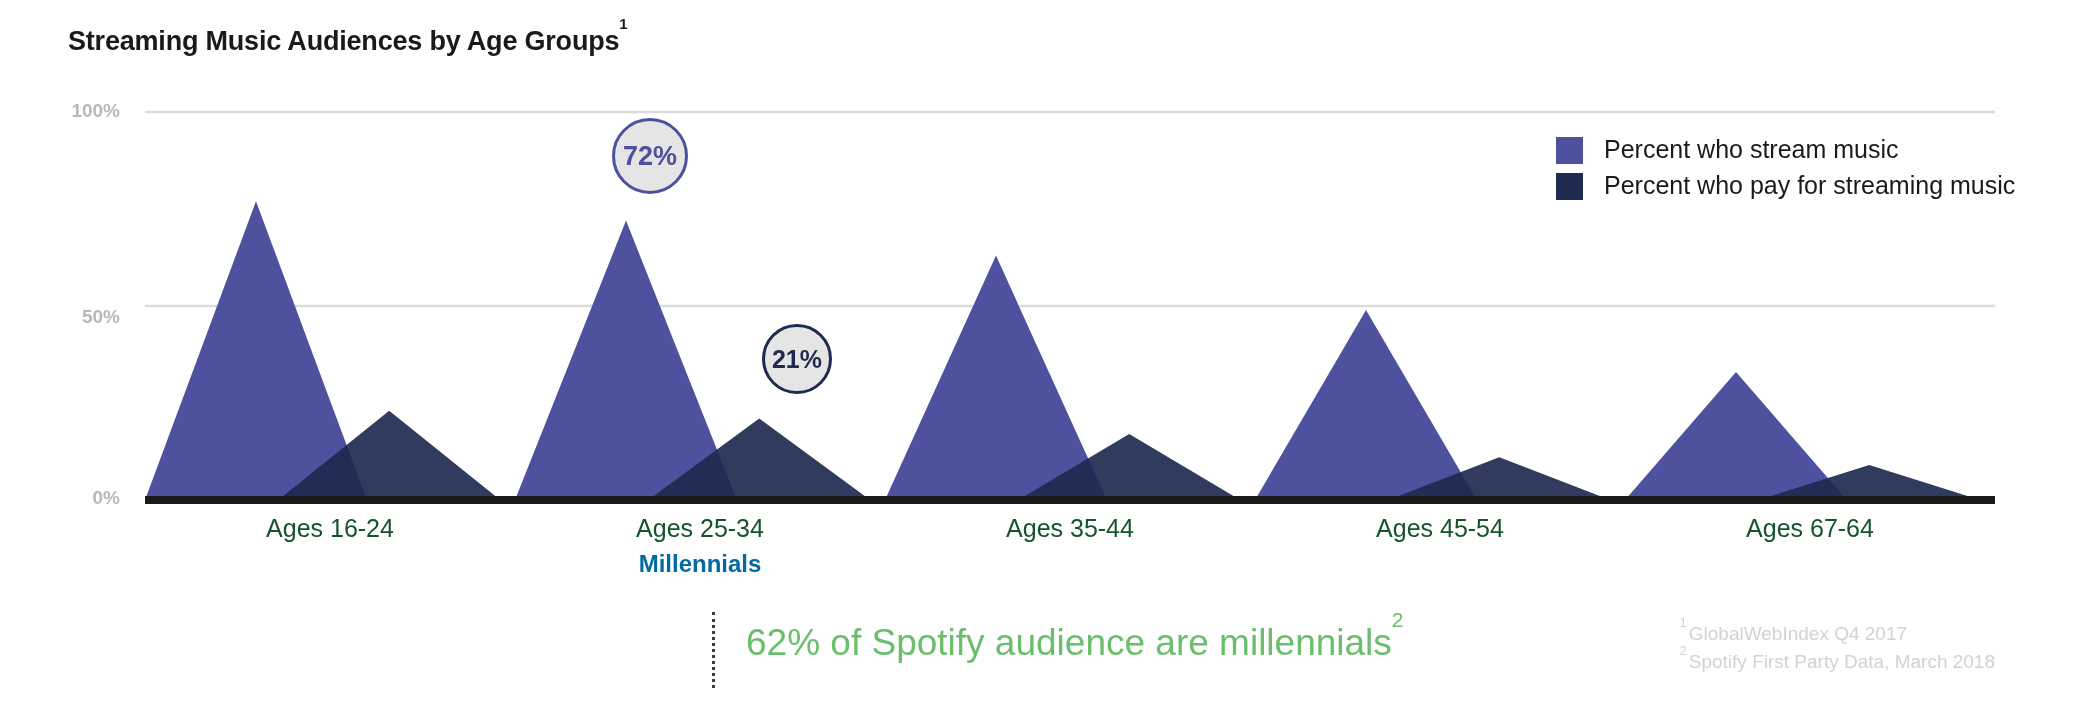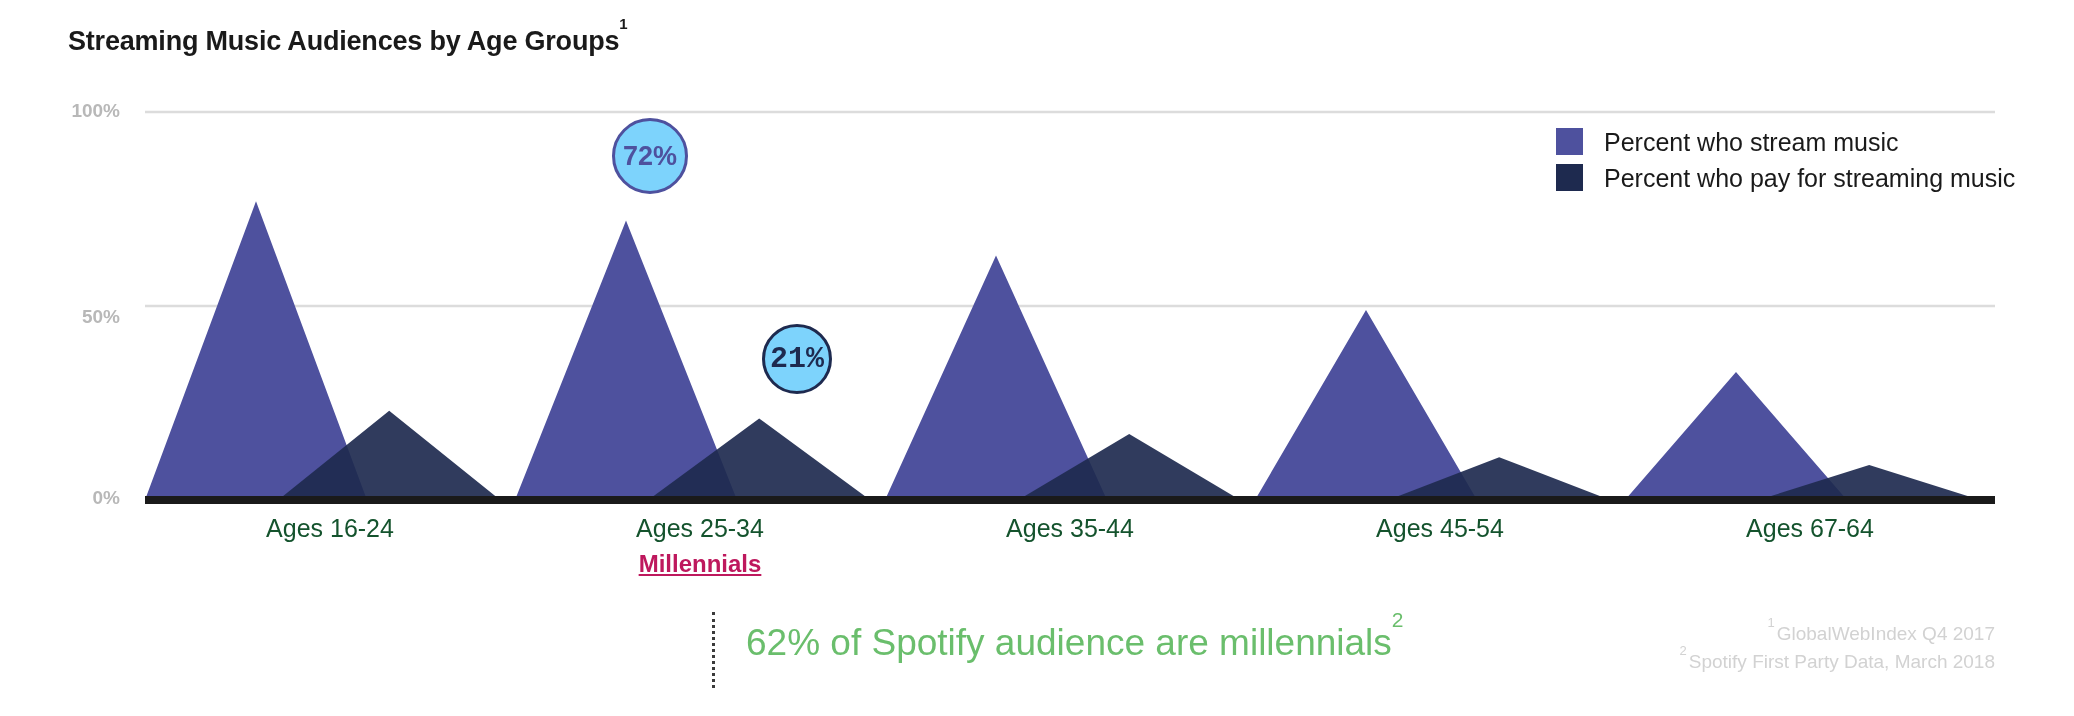--- a/index.html
+++ b/index.html
@@ -67,21 +67,21 @@
   }
 
   
   #legend {
     position: absolute;
     left: 1556px;
     top: 128px;
   }
   .legend-row {
     display: flex;
-    align-items: flex-start;
+    align-items: flex-end;
     height: 36px;
   }
   .legend-swatch {
     width: 27px;
     height: 27px;
     margin-right: 21px;
     flex: 0 0 auto;
   }
   .legend-label {
     font-size: 25px;
@@ -90,40 +90,39 @@
   }
 
   
   .callout {
     position: absolute;
     border-radius: 50%;
     display: flex;
     align-items: center;
     justify-content: center;
     font-weight: bold;
-    background: #7dd3fc;
+    background: #e5e5e5;
   }
   #callout-72 {
     left: 612px;
     top: 118px;
     width: 70px;
     height: 70px;
     border: 3px solid #4E519E;
     color: #4E519E;
     font-size: 27px;
   }
   #callout-21 {
     left: 762px;
     top: 324px;
     width: 64px;
     height: 64px;
     border: 3px solid #1E2A4F;
     color: #1E2A4F;
-    font-size: 30px;
-    font-family: Liberation Mono, monospace;
+    font-size: 25px;
   }
 
   
   #x-axis {
     position: absolute;
     left: 145px;
     top: 514px;
     width: 1850px;
     display: flex;
   }
@@ -135,24 +134,23 @@
     font-size: 25px;
     color: #14532d;
     white-space: nowrap;
   }
   .x-label.is-highlight {
     font-weight: normal;
   }
   .x-sublabel {
     font-size: 24px;
     font-weight: bold;
-    color: #be185d;
+    color: #0369a1;
     margin-top: 7px;
     white-space: nowrap;
-    text-decoration: underline;
   }
 
   
   #bottom-callout {
     position: absolute;
     left: 712px;
     top: 612px;
     display: flex;
     align-items: flex-start;
   }
@@ -175,21 +173,21 @@
     font-size: 21px;
     position: relative;
     top: -0.7em;
   }
 
   
   #footnotes {
     position: absolute;
     right: 79px;
     top: 620px;
-    text-align: right;
+    text-align: left;
   }
   .footnote {
     font-size: 19px;
     color: #d2d2d2;
     white-space: nowrap;
     line-height: 1.42;
   }
   .footnote sup {
     font-size: 13px;
     position: relative;

